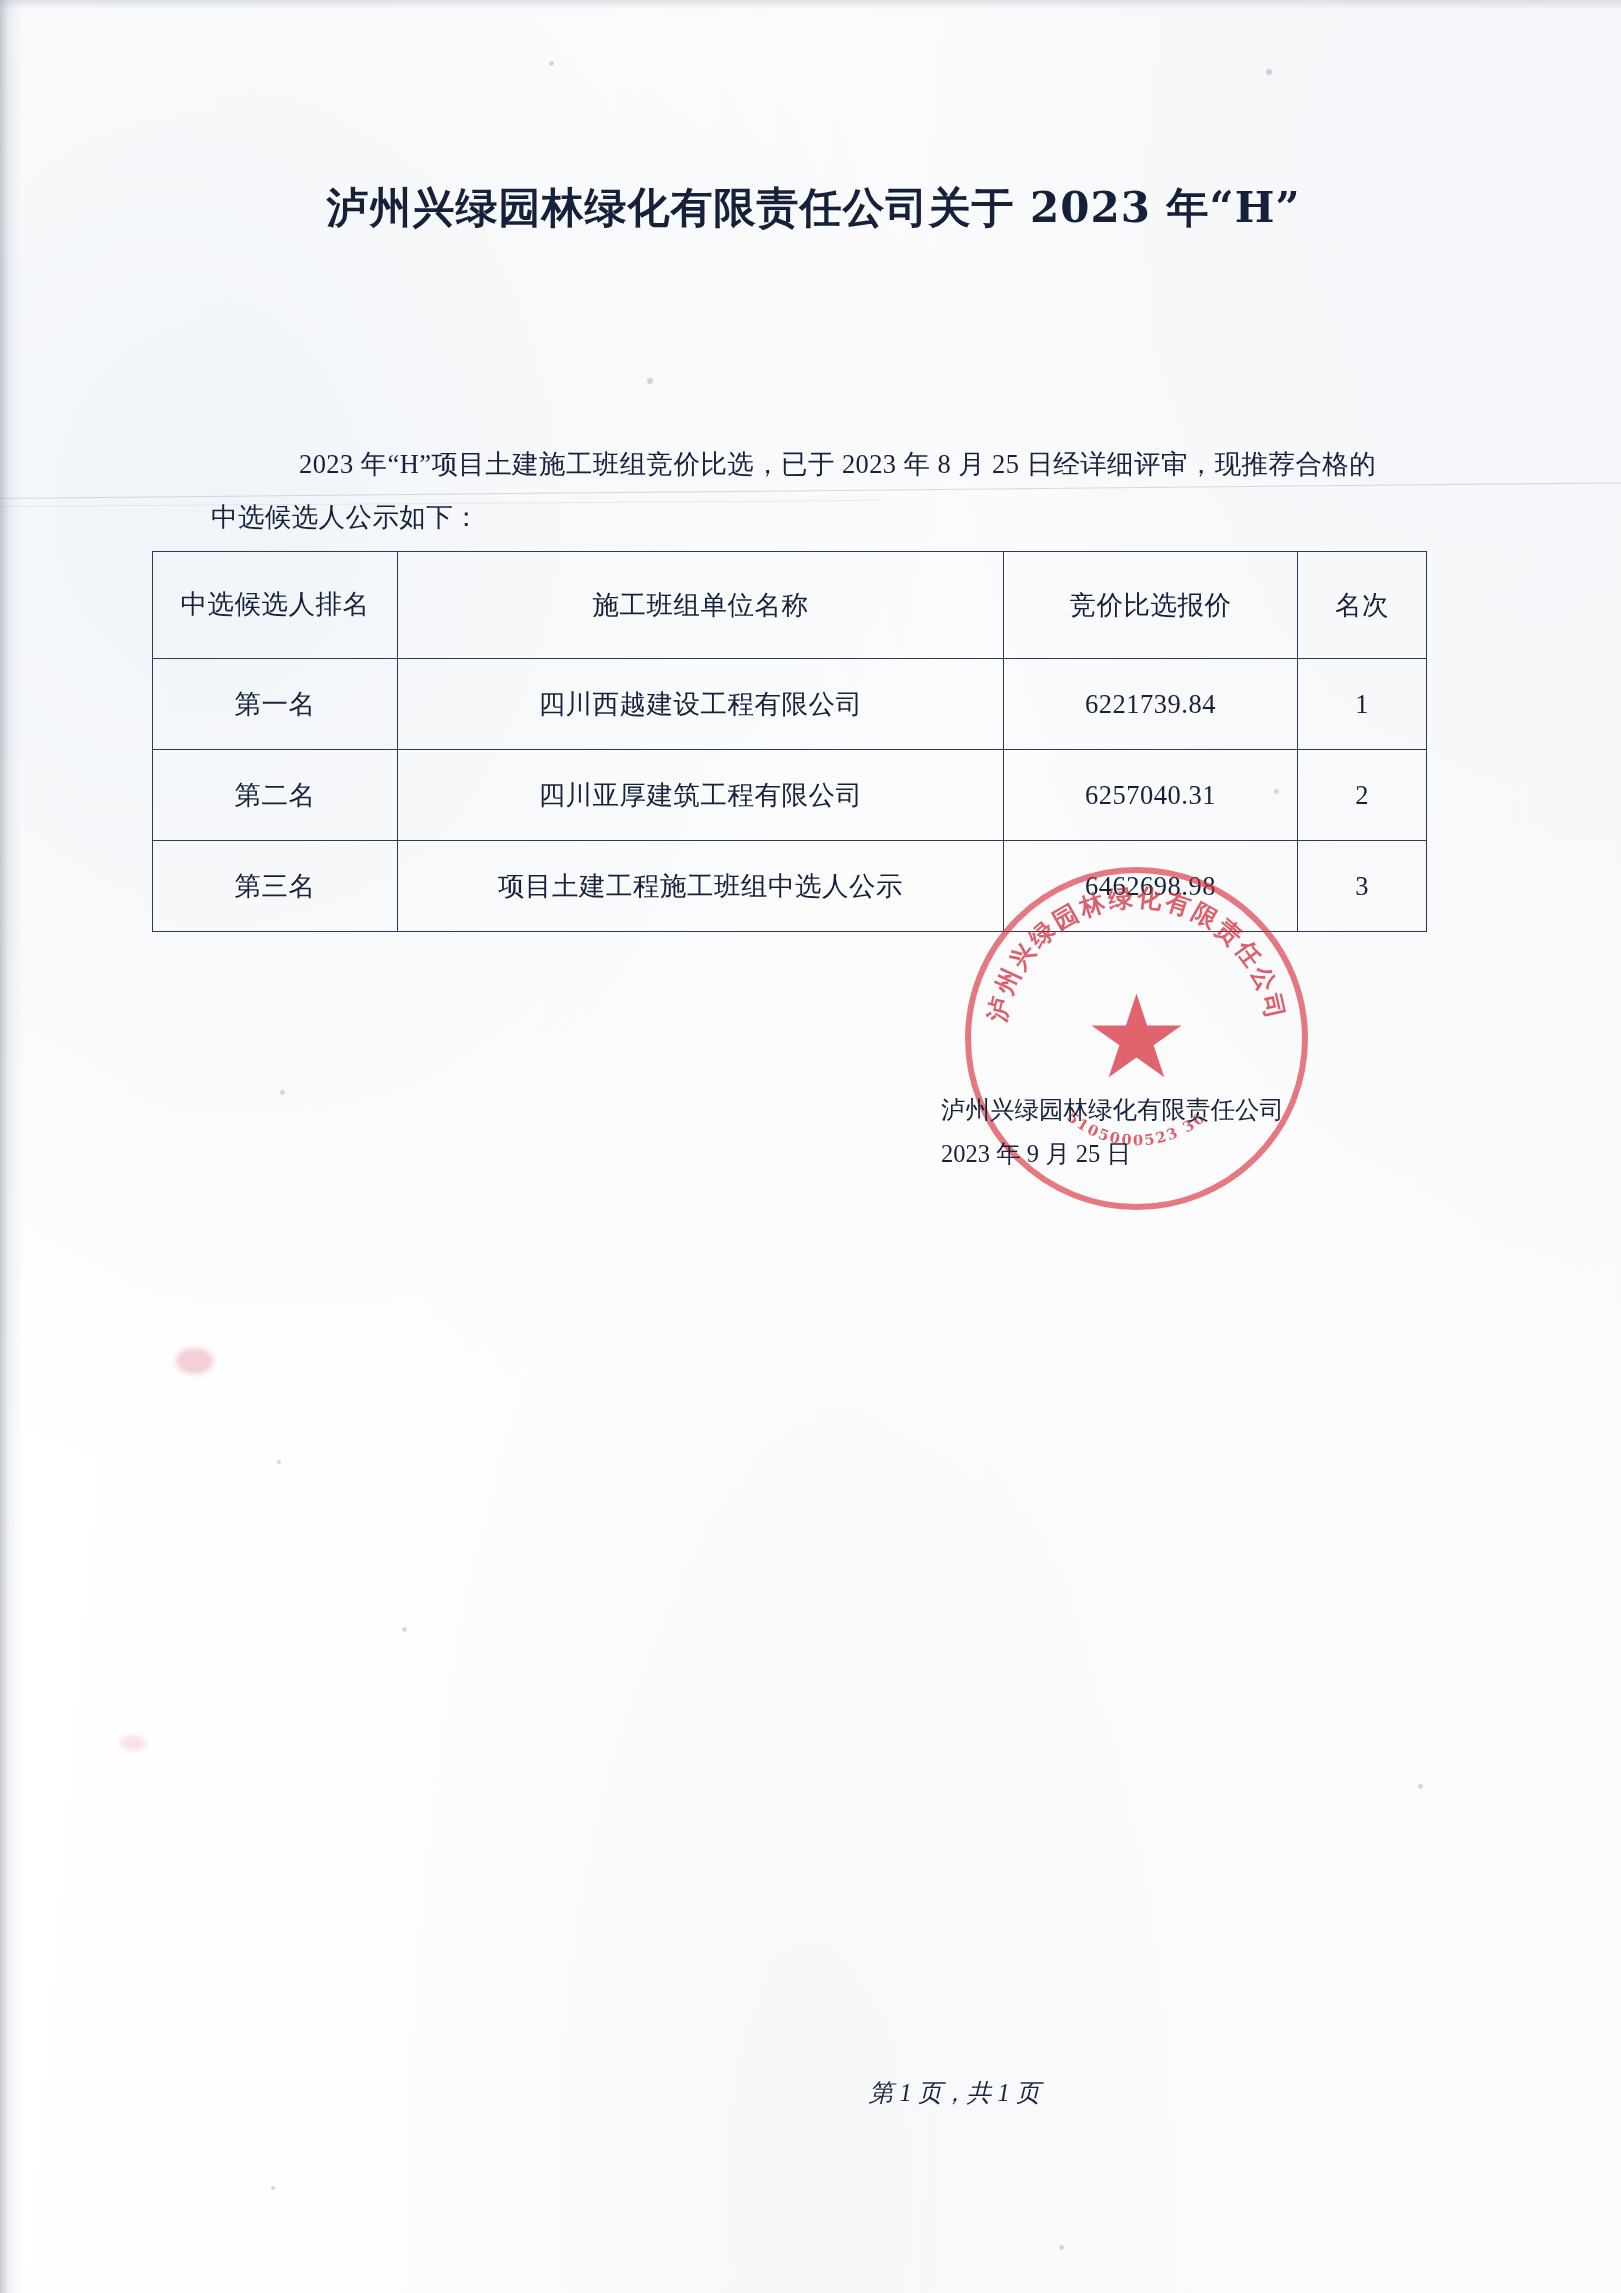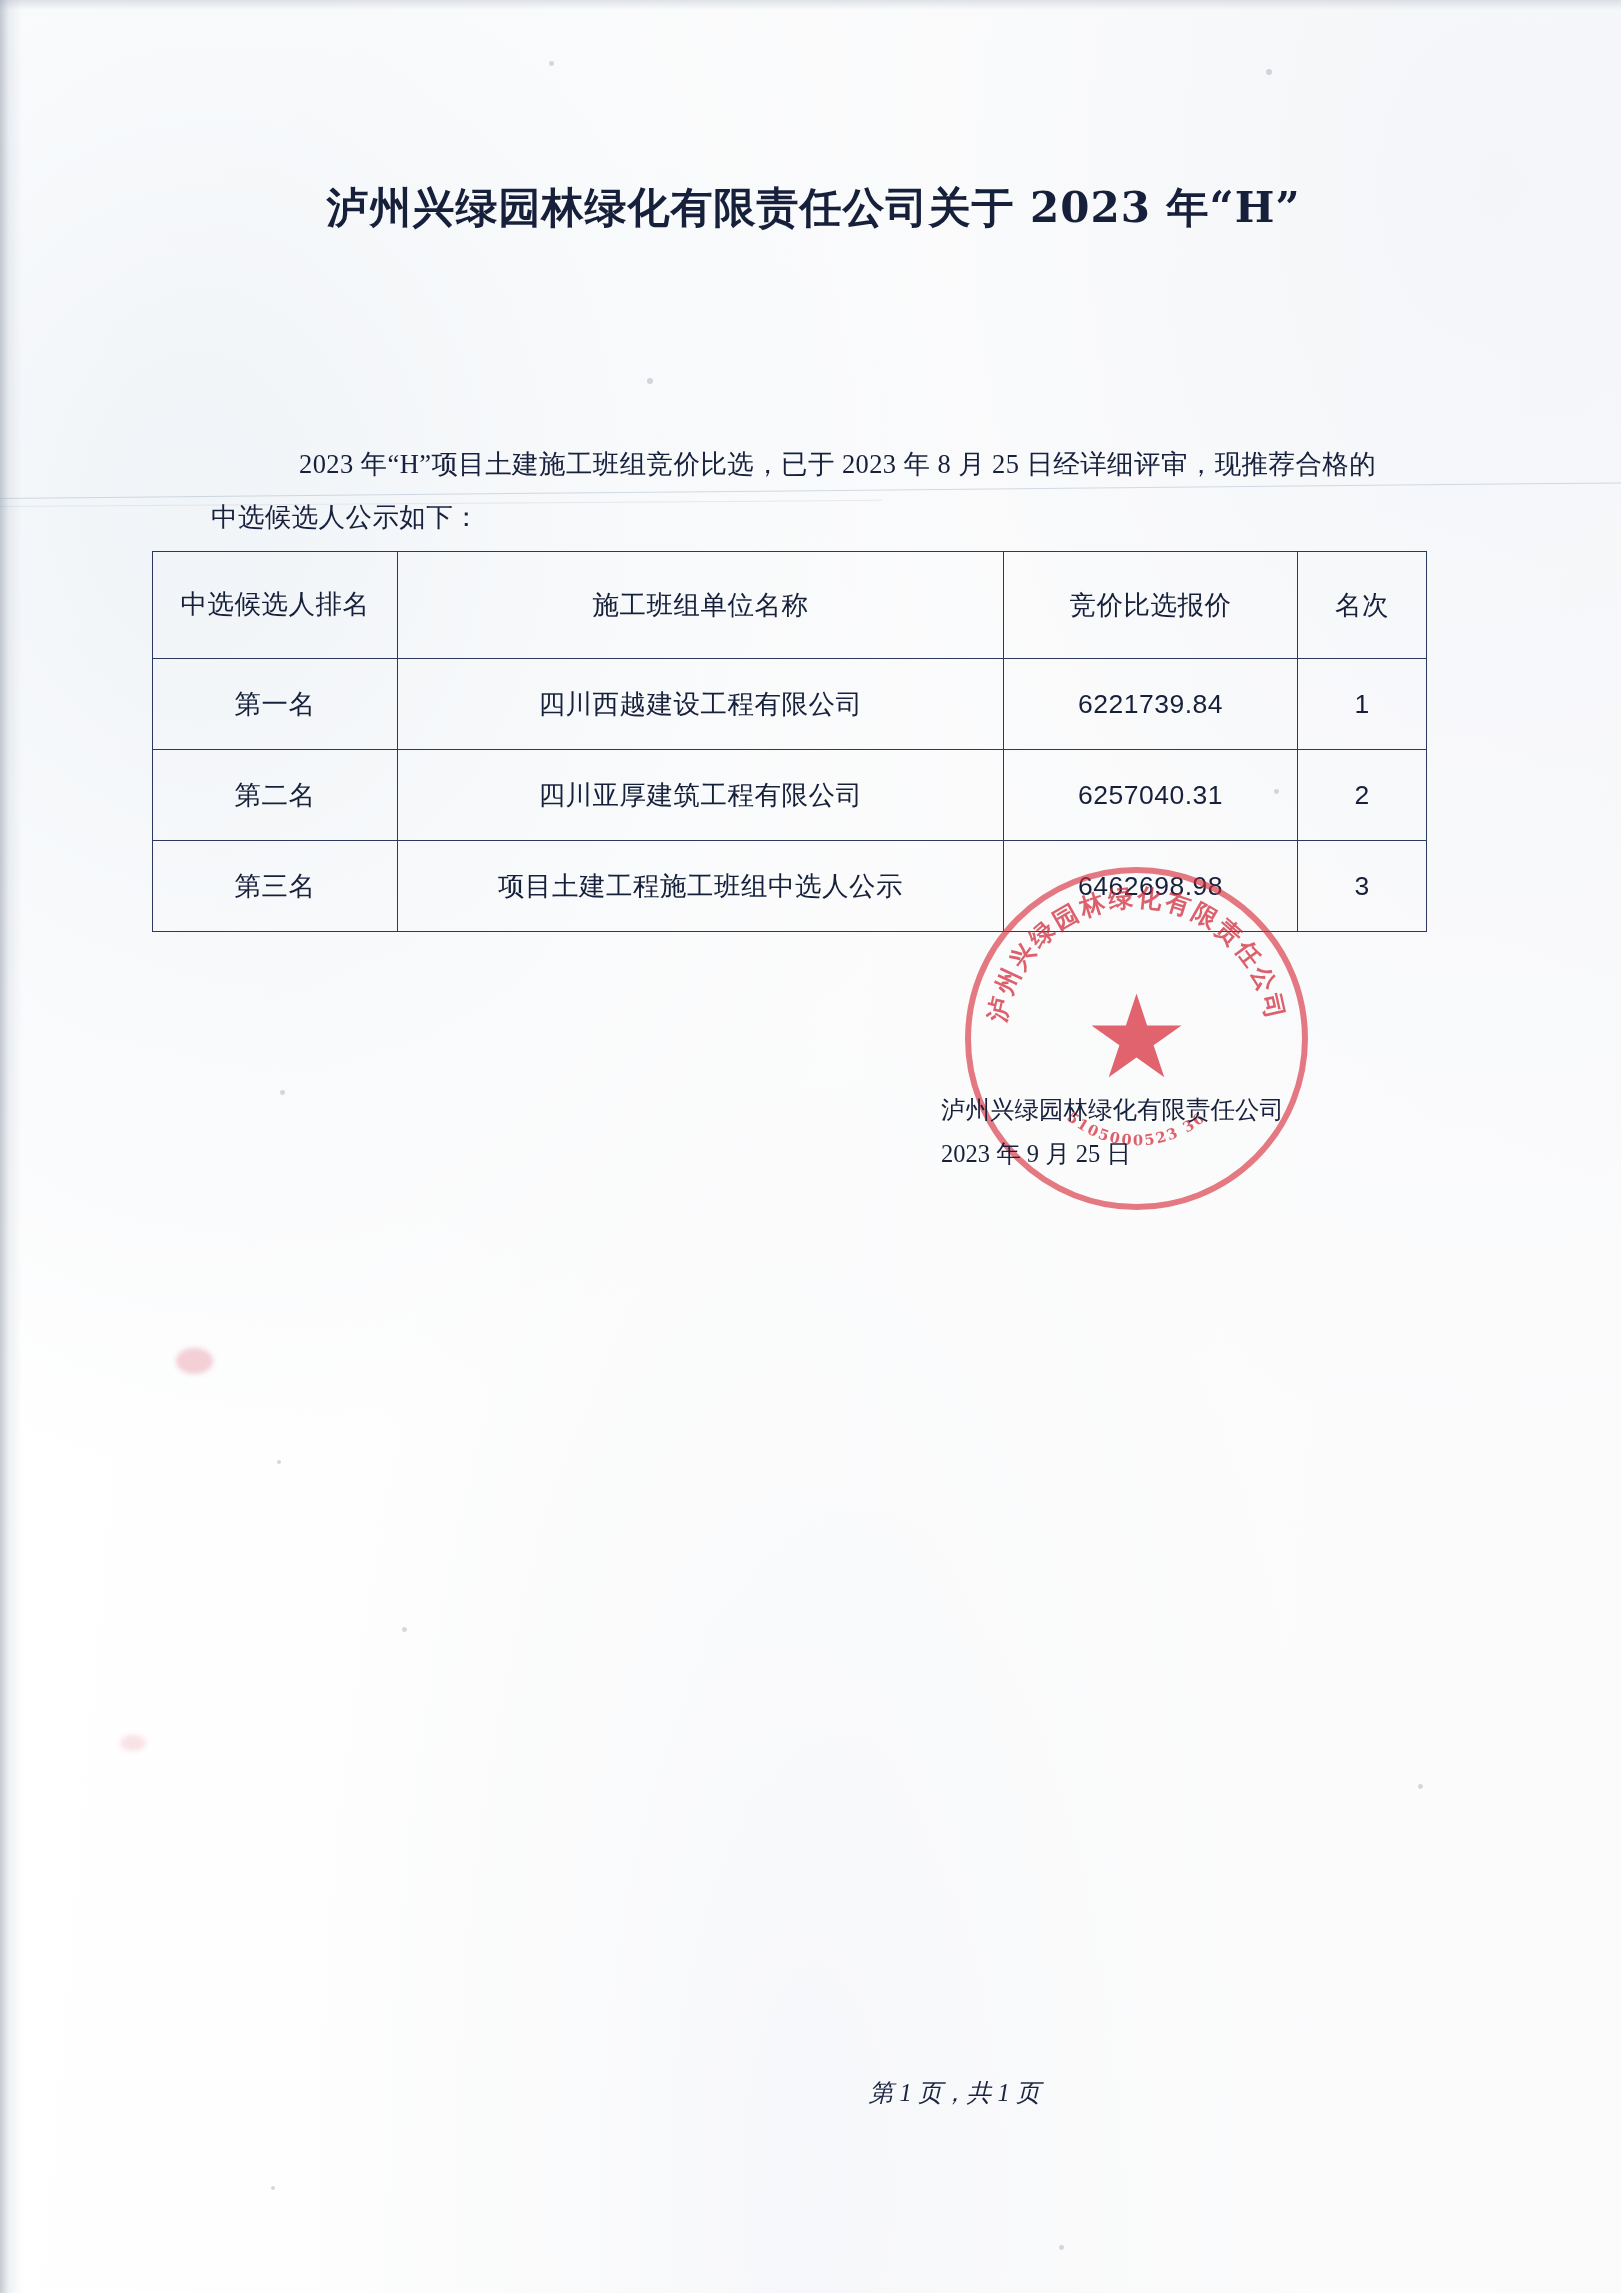--- a/index.html
+++ b/index.html
@@ -120,21 +120,21 @@
   .col-price  { width: 294px; }
   .col-order  { width: 129px; }
 
   thead td { height: 106px; }
   tbody td { height: 90px; }
 
   .hdr-rank {
     line-height: 1.35;
   }
   .num {
-    font-family: Liberation Sans, sans-serif;
+    font-family: Liberation Serif, serif;
     letter-spacing: 1.3px;
   }
   .companycell { font-size: 27.4px; }
 
   
   #sign {
     position: absolute;
     left: 941px;
     top: 1088px;
     width: 451px;

